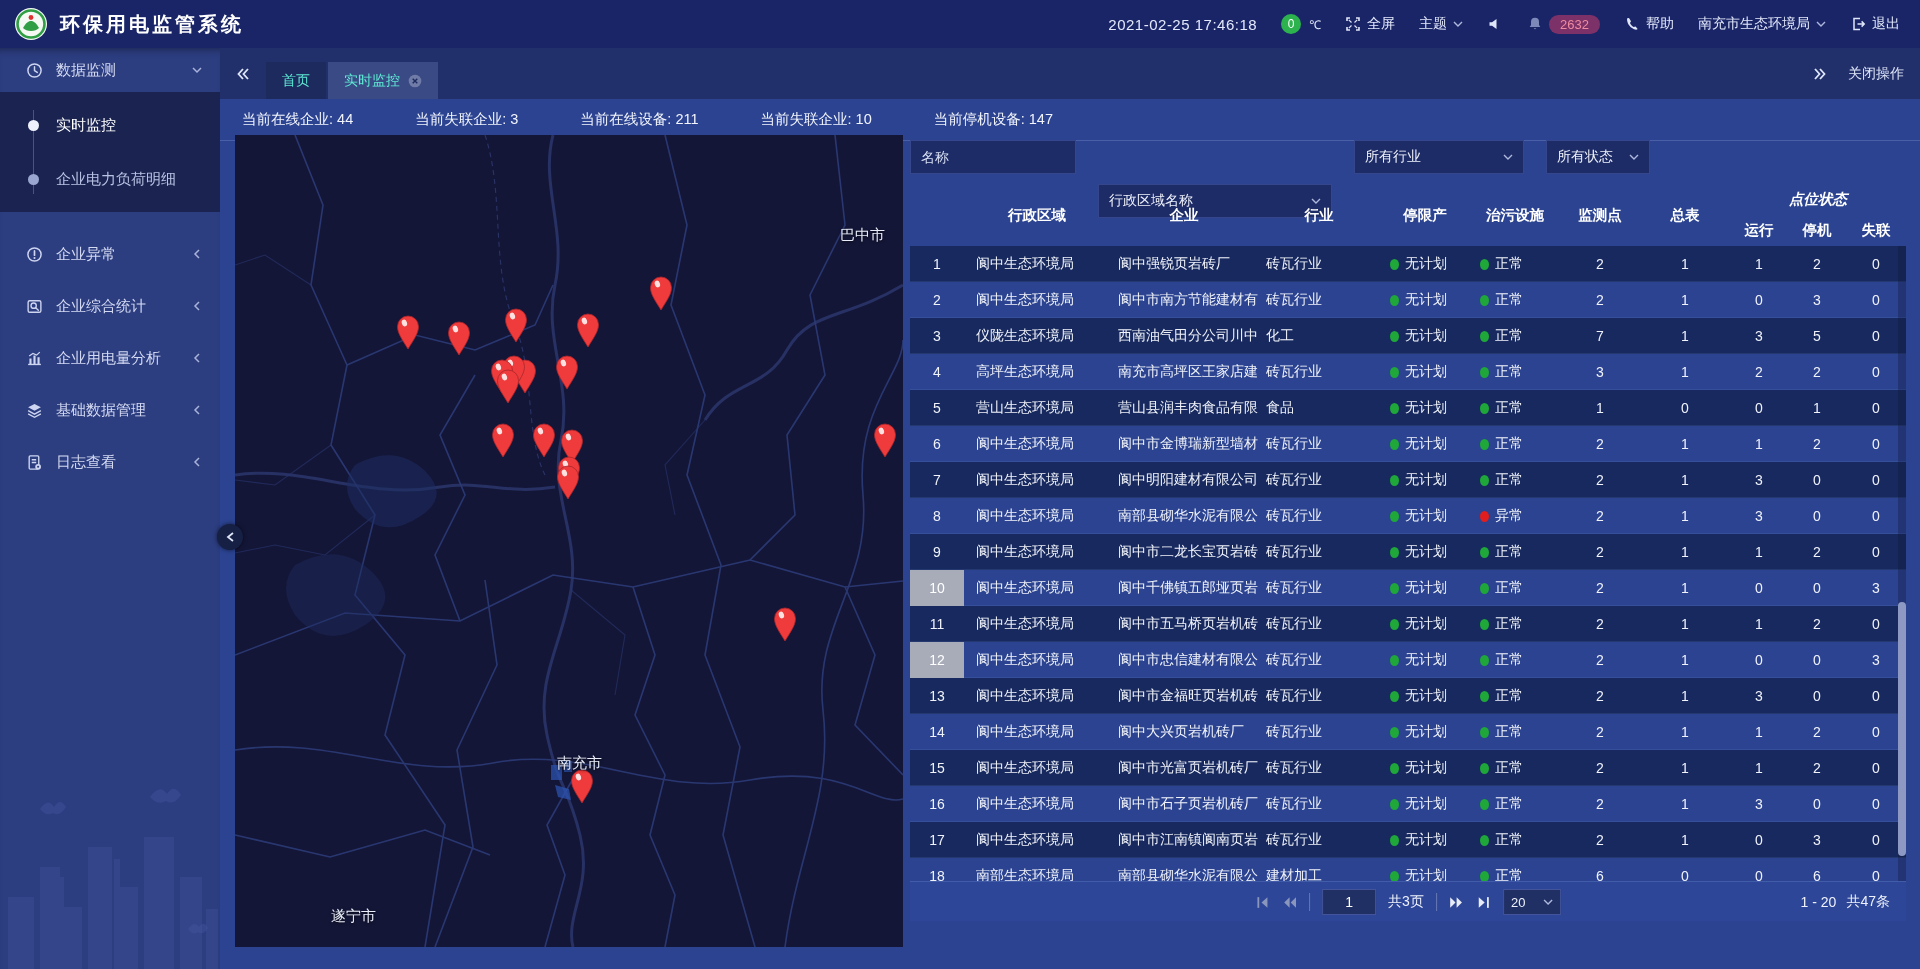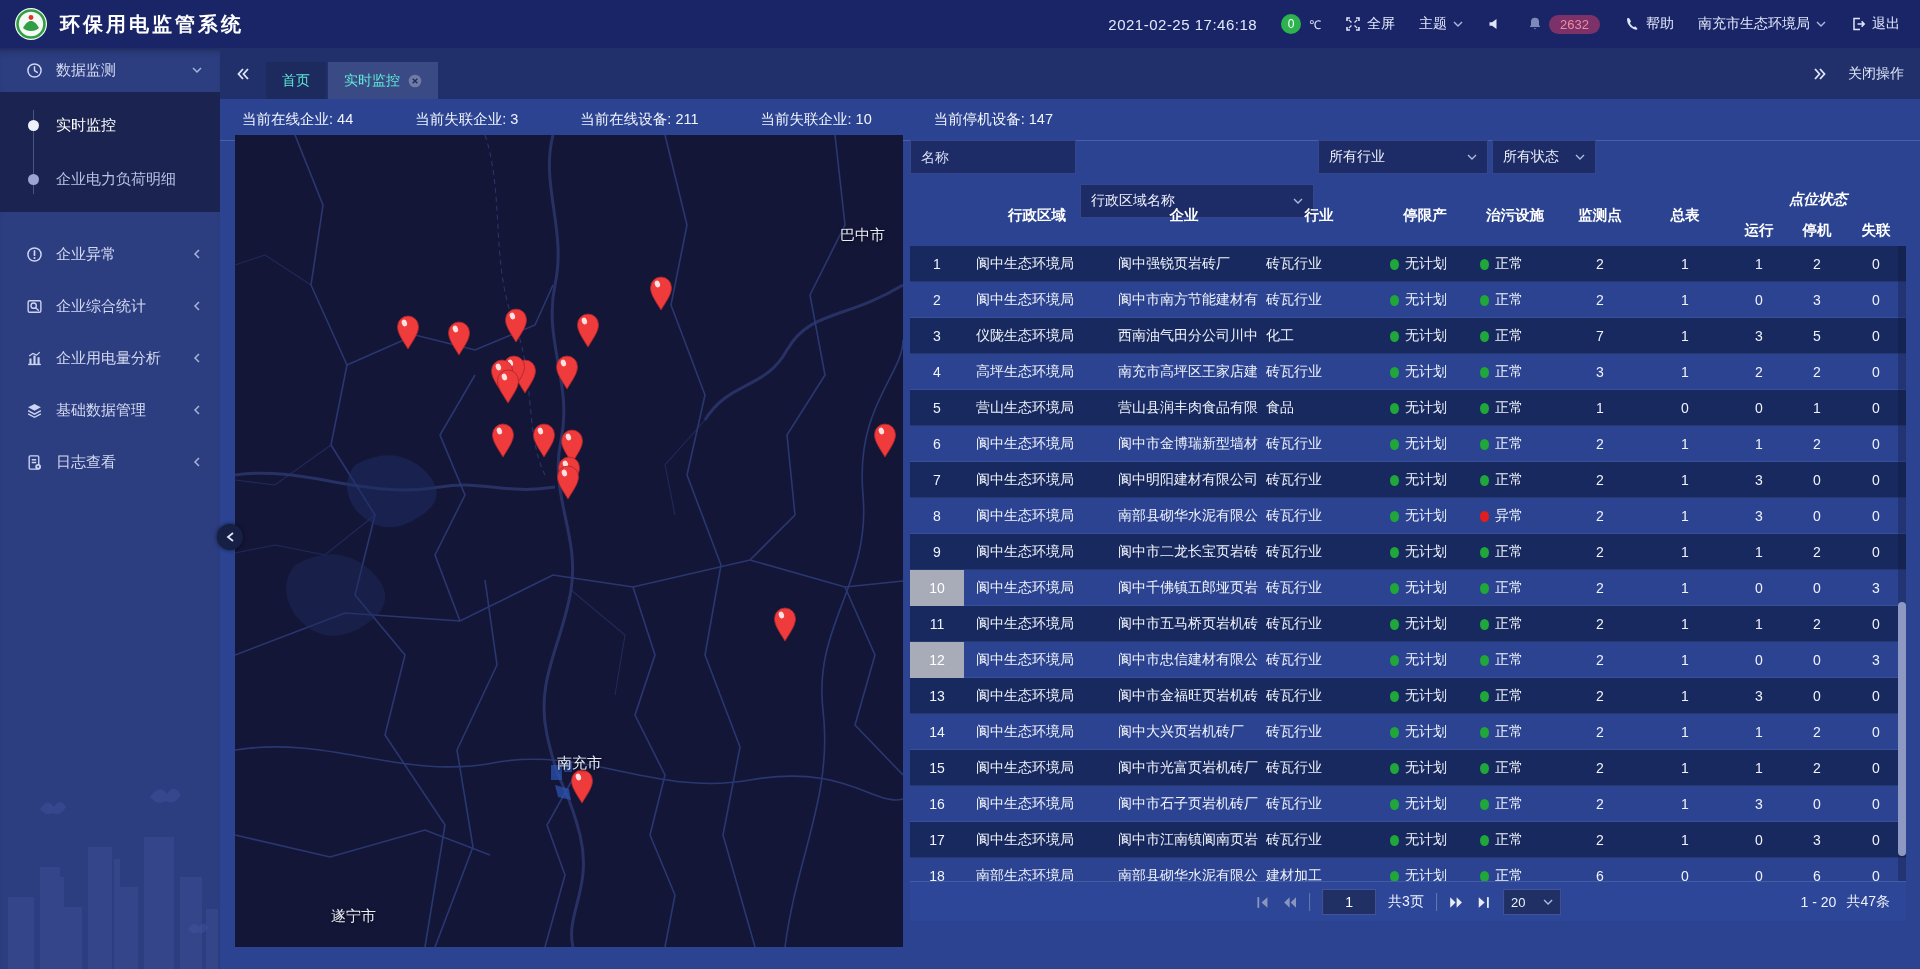--- a/index.html
+++ b/index.html
@@ -75,21 +75,21 @@
     box-shadow:0 0 4px rgba(0,0,0,.6); }
 
   
   .map-panel { position:absolute; left:15px; top:36px; width:668px; height:812px;
     background:#141638; overflow:hidden;text-decoration:underline; }
   .map-label { position:absolute; color:#e8edf9; font-size:15px;
     text-shadow:0 1px 3px rgba(0,0,0,.8); pointer-events:none; }
 
   
   .panel { position:absolute; left:690px; top:41px; width:996px; height:781px; }
-  .filters { display:flex; gap:4px; height:34px; }
+  .filters { display:flex; gap:22px; height:34px; }
   .f-input { width:166px; height:34px; background:#1d2b66; border:1px solid #35468c;
     color:#fff; padding:0 10px; font-size:14px; font-family:"Liberation Sans",sans-serif; outline:none; }
   .f-input::placeholder { color:#d8dff2; opacity:1; }
   .f-select { height:34px; display:flex; align-items:center; justify-content:space-between;
     padding:0 10px; background:#1d2b66; border:1px solid #35468c; font-size:14px;
     color:#eef1fb; cursor:pointer; }
   .w-region { width:234px;margin-top:44px; } .w-industry { width:170px; } .w-status { width:104px; }
 
   .table { margin-top:10px; --cols:54px 146px 148px 122px 90px 90px 80px 90px 58px 58px 60px; }
   .thead { display:grid; grid-template-columns:var(--cols); grid-template-rows:30px 32px;

